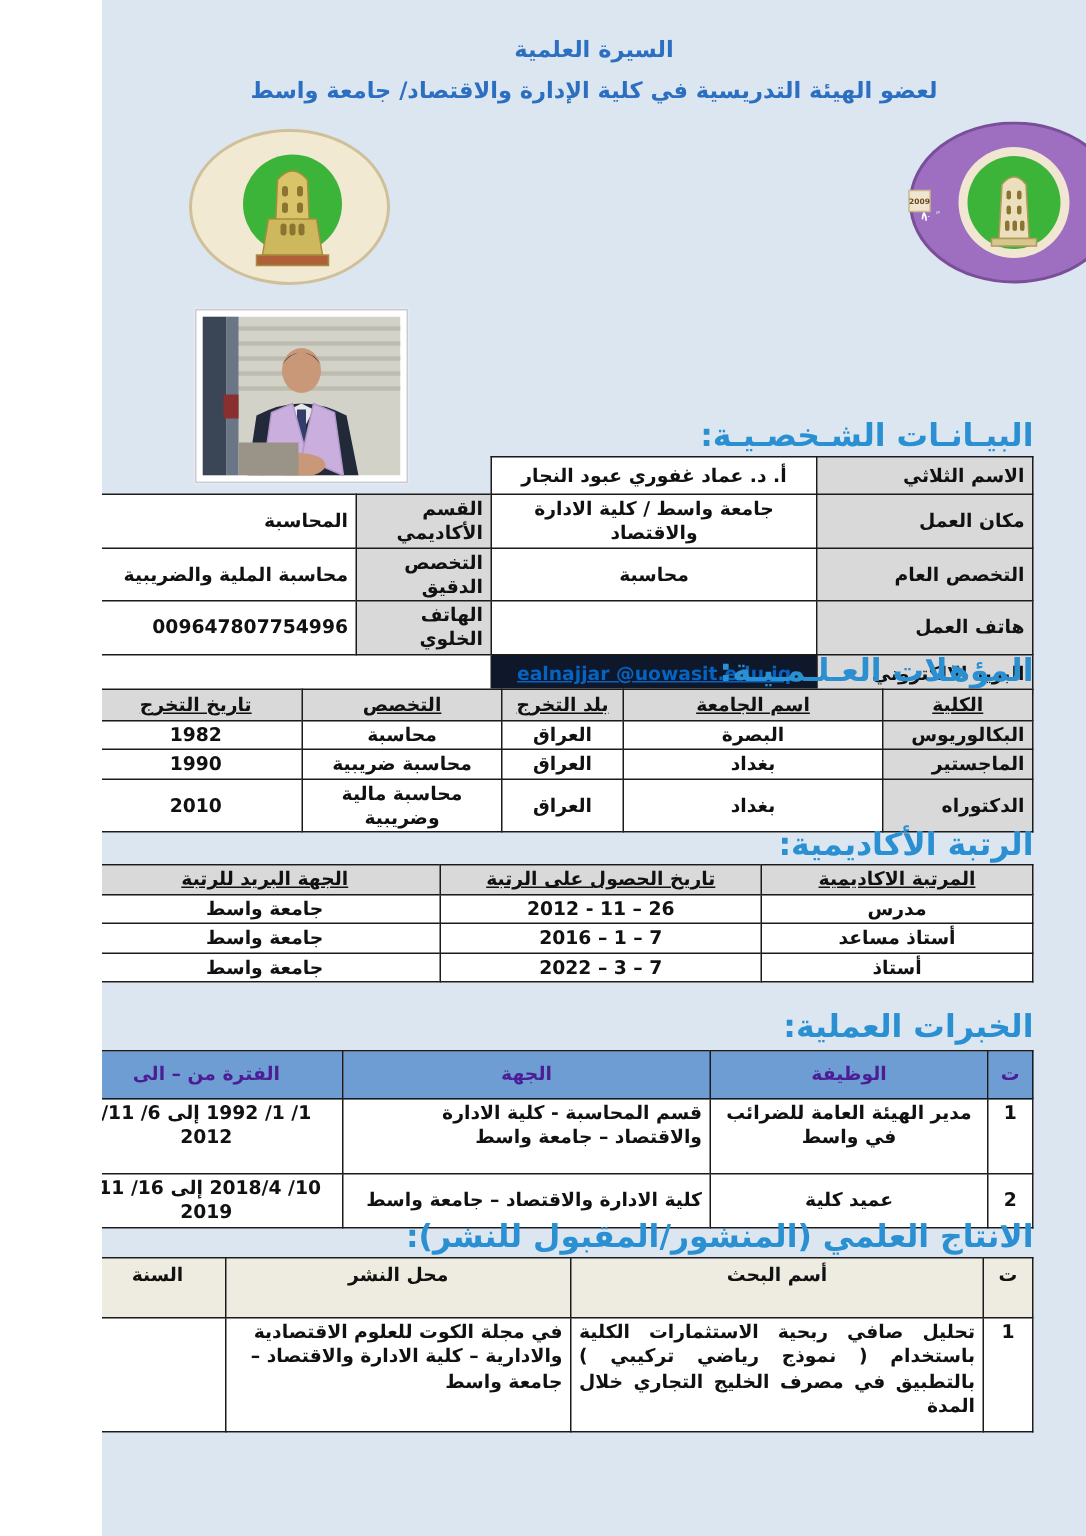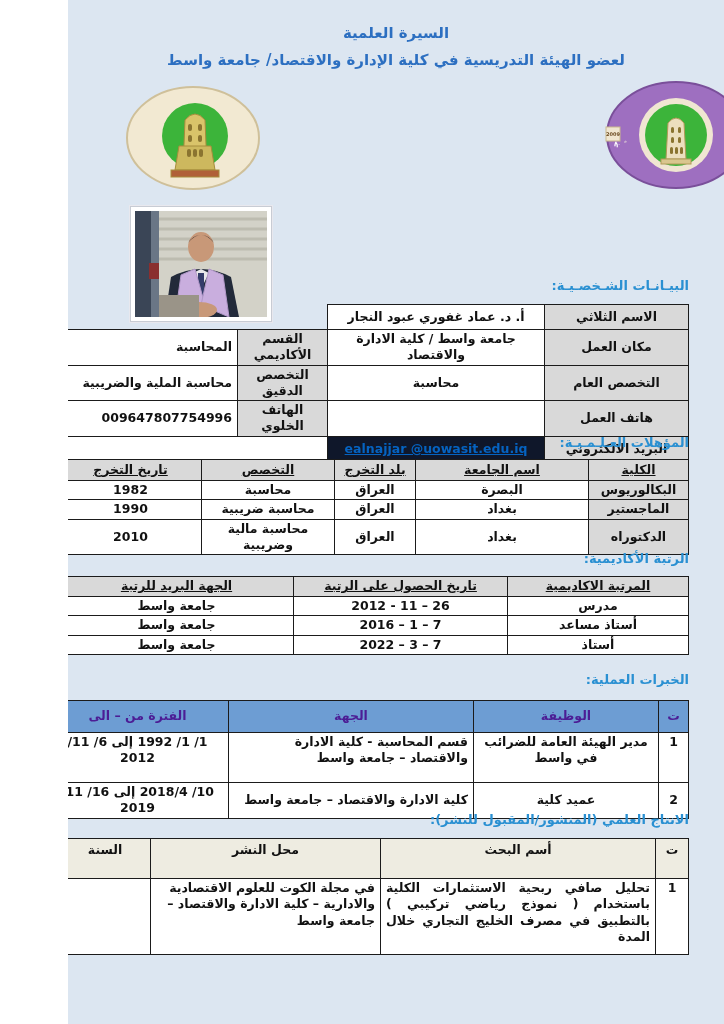--- a/index.html
+++ b/index.html
@@ -7,29 +7,29 @@
     position:relative;width:656px;height:1024px;overflow:hidden;
     background:#dce6f1;direction:rtl;
     font-family:"DejaVu Sans","Liberation Sans",sans-serif;
     color:#111;
   }
   .doc-title{
     position:absolute;top:20px;left:0;width:100%;text-align:center;
     color:#2c6fc1;font-size:15px;font-weight:bold;line-height:1.8;
   }
   .section-heading{
-    position:absolute;right:35px;color:#2a90d2;font-size:13px;font-weight:bold;
+    position:absolute;right:35px;color:#2a90d2;font-size:21px;font-weight:bold;
   }
   .abs{position:absolute;}
   table{border-collapse:collapse;table-layout:fixed;position:absolute;background:#fff;}
   td{
     border:1px solid #1b1b1b;font-size:12.5px;font-weight:bold;color:#111;
     padding:1px 5px;line-height:1.3;vertical-align:middle;word-wrap:break-word;
   }
-  .lbl{background:#d9d9d9;text-align:center;}
+  .lbl{background:#d9d9d9;text-align:right;}
   .ctr{text-align:center;}
   .rt{text-align:right;}
   .jst{text-align:justify;vertical-align:top;}
   .topv{vertical-align:top;}
   .ghost{border:none;background:transparent;}
   .ltr{direction:ltr;unicode-bidi:isolate;}
   .email-link{color:#0563c1;text-decoration:underline;cursor:pointer;}
   .grey-h td{background:#d9d9d9;text-align:center;text-decoration:underline;}
   .blue-h td{background:#6d9dd3;color:#4c1d95;text-align:center;}
   .cream-h td{background:#eeece1;text-align:center;vertical-align:top;padding-top:3px;}

